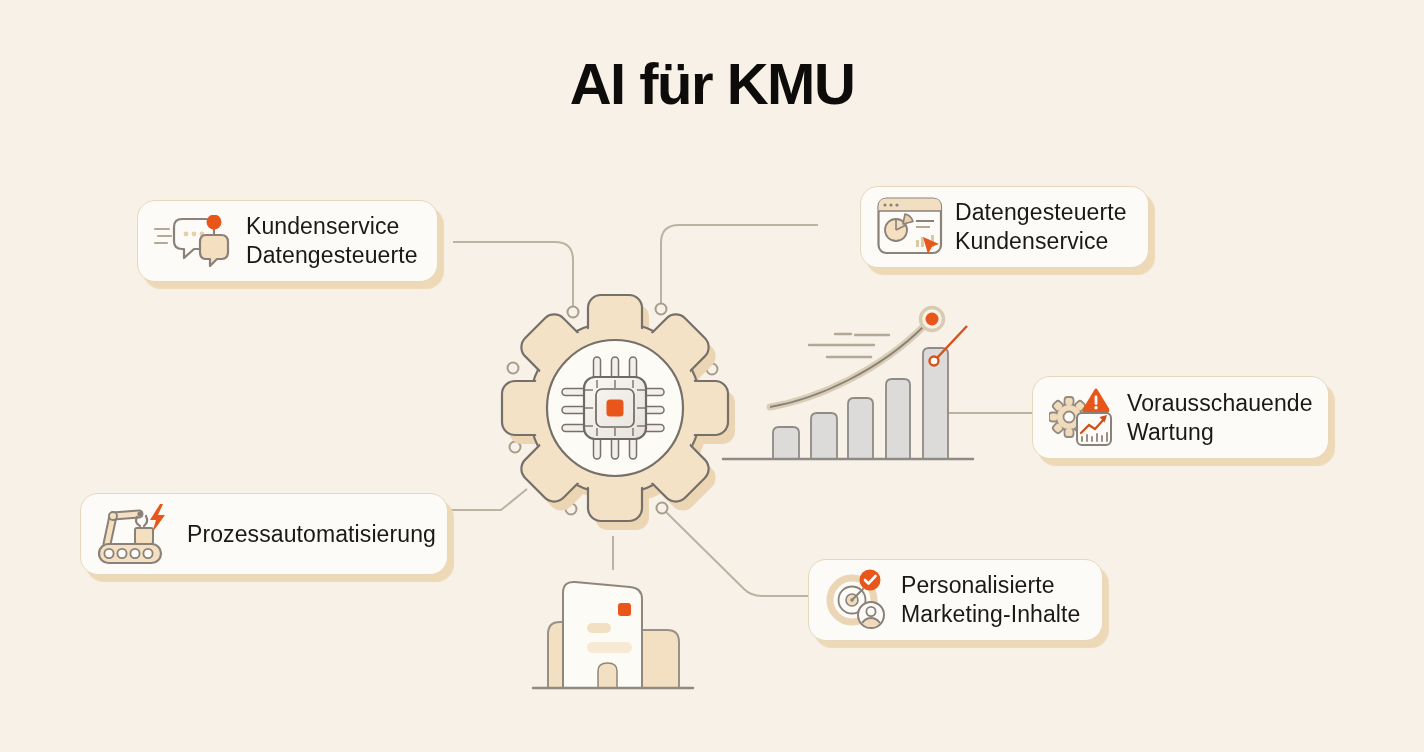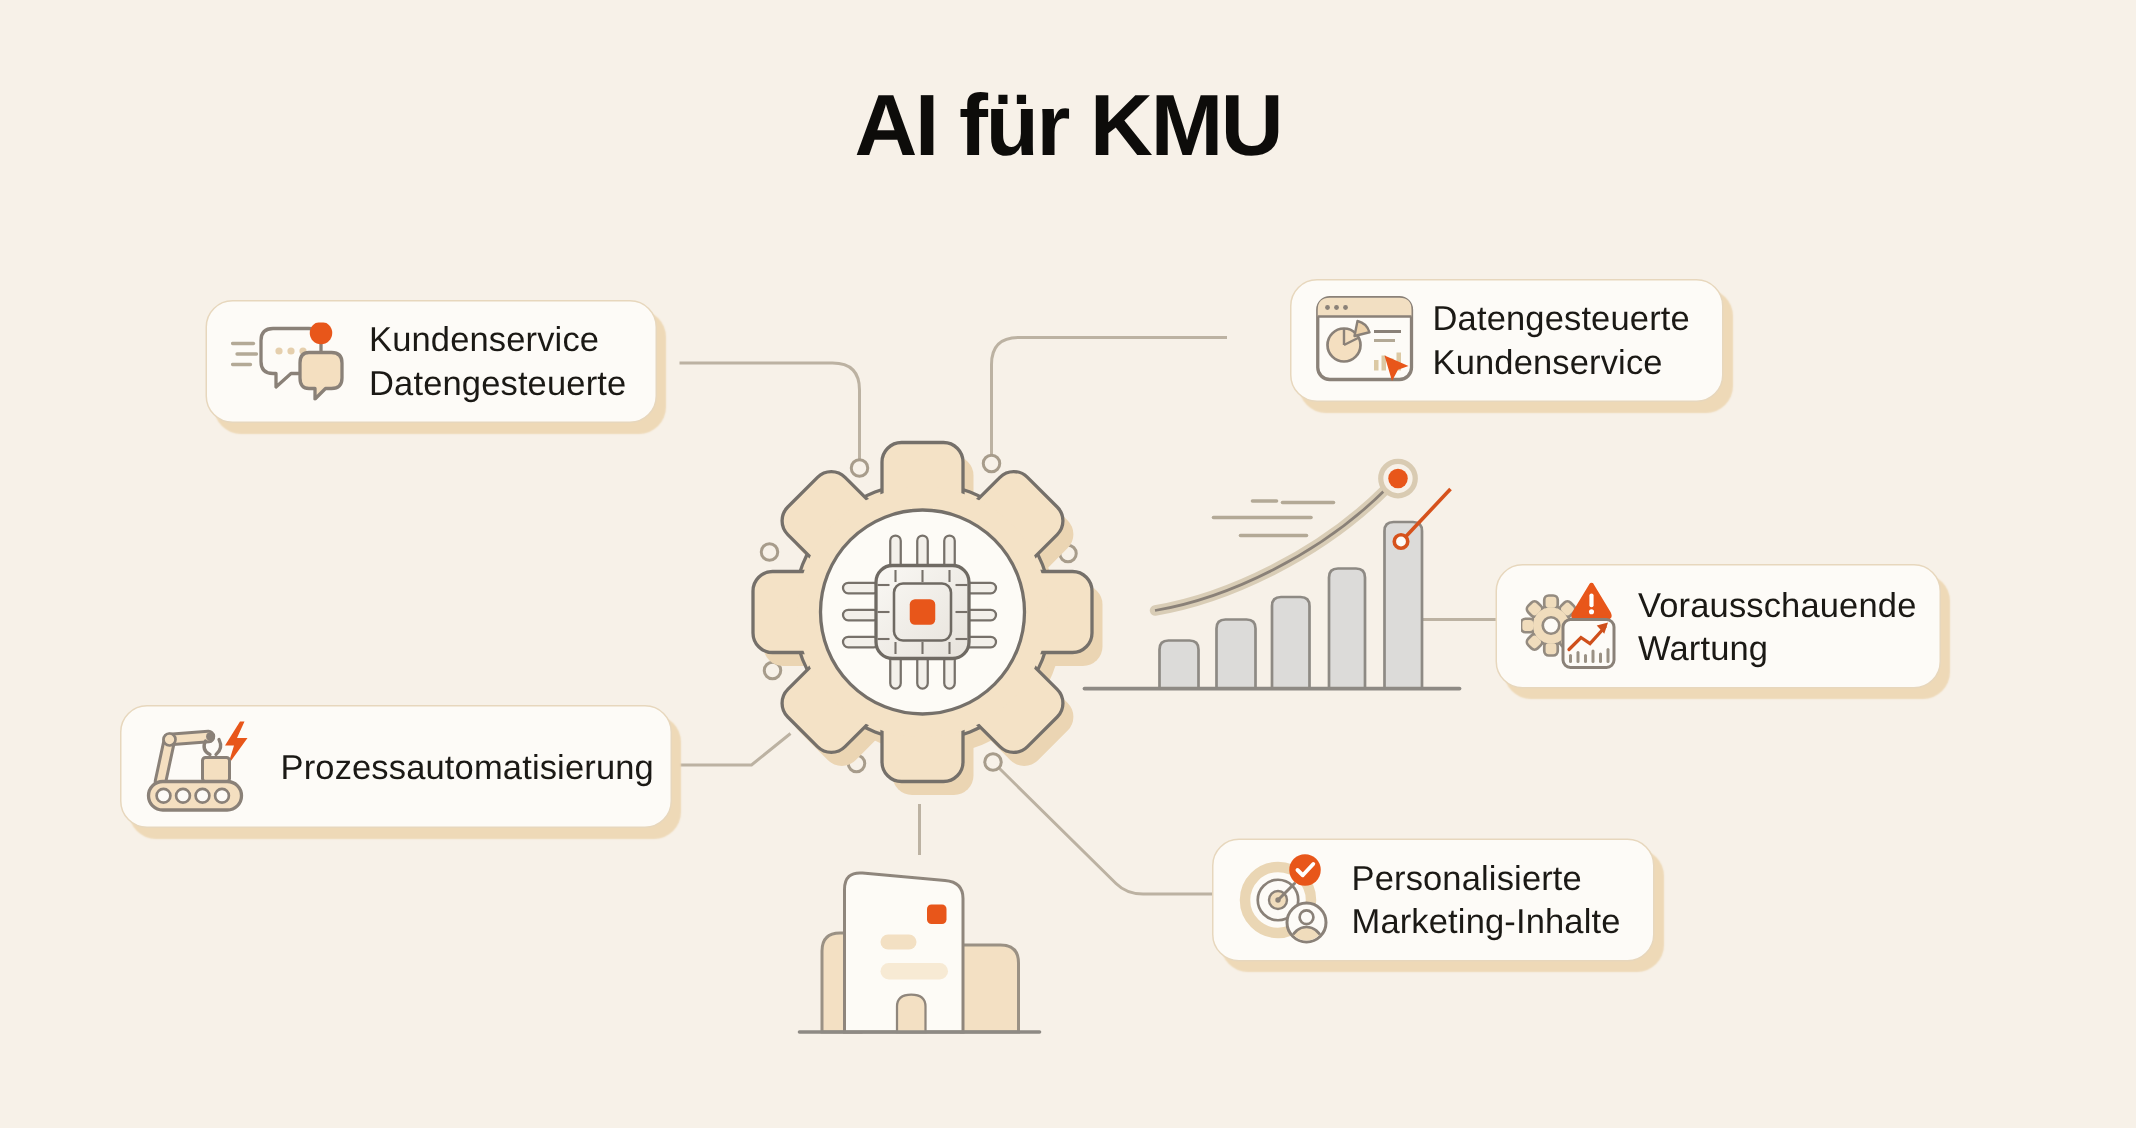--- a/index.html
+++ b/index.html
@@ -199,21 +199,21 @@
           <rect x="54" y="38" width="3" height="12"></rect>
       </g>
       <path d="M 46 40 L 62 47 L 55 49.5 L 51 57 Z" fill="#e8561a"></path>
     </svg>
     <div class="label">
       <span>Datengesteuerte</span>
       <span>Kundenservice</span>
     </div>
   </div>
 
-  <div class="card abs" style="left:997px;top:376px;width:297px;height:83px">
+  <div class="card abs" style="left:1032px;top:376px;width:297px;height:83px">
     <svg class="icon" width="66" height="62" viewBox="0 0 66 62">
       <g fill="#f0dcbc" stroke="#948b80" stroke-width="1.8">
         <circle cx="20" cy="30" r="13"></circle>
         <rect x="15.5" y="10" width="9" height="9" rx="3"></rect>
         <rect x="15.5" y="10" width="9" height="9" rx="3" transform="rotate(45 20 30)"></rect>
         <rect x="15.5" y="10" width="9" height="9" rx="3" transform="rotate(90 20 30)"></rect>
         <rect x="15.5" y="10" width="9" height="9" rx="3" transform="rotate(135 20 30)"></rect>
         <rect x="15.5" y="10" width="9" height="9" rx="3" transform="rotate(180 20 30)"></rect>
         <rect x="15.5" y="10" width="9" height="9" rx="3" transform="rotate(225 20 30)"></rect>
         <rect x="15.5" y="10" width="9" height="9" rx="3" transform="rotate(270 20 30)"></rect>
@@ -261,21 +261,21 @@
         <path d="M 34 60 Q 38 49 46 49 Q 54 49 58 60 Z" fill="#f0dcbc" stroke="#8a8178" stroke-width="1.8"></path>
       </g>
       <circle cx="46" cy="42.5" r="4.6" fill="#fdfbf7" stroke="#8a8178" stroke-width="1.8"></circle>
     </svg>
     <div class="label">
       <span>Personalisierte</span>
       <span>Marketing-Inhalte</span>
     </div>
   </div>
 
-  <div class="card abs" style="left:80px;top:470px;width:368px;height:82px">
+  <div class="card abs" style="left:80px;top:493px;width:368px;height:82px">
     <svg class="icon" width="78" height="62" viewBox="0 0 78 62">
       <path d="M 63 1 L 53 17 H 59 L 55 30 L 68 12 H 61 L 66 1 Z" fill="#e8561a"></path>
       <line x1="10" y1="41" x2="16" y2="13" stroke="#8a8178" stroke-width="9" stroke-linecap="round"></line>
       <line x1="10" y1="41" x2="16" y2="13" stroke="#f4dfc0" stroke-width="5" stroke-linecap="round"></line>
       <line x1="16" y1="13" x2="42" y2="11" stroke="#8a8178" stroke-width="9" stroke-linecap="round"></line>
       <line x1="16" y1="13" x2="42" y2="11" stroke="#f4dfc0" stroke-width="5" stroke-linecap="round"></line>
       <circle cx="16" cy="13" r="4" fill="#f4dfc0" stroke="#8a8178" stroke-width="1.8"></circle>
       <circle cx="43" cy="11" r="2.6" fill="#8a8178"></circle>
       <path d="M 40 14 Q 37 20 43 23" fill="none" stroke="#8a8178" stroke-width="2.2" stroke-linecap="round"></path>
       <path d="M 49 13 Q 52 19 47 23" fill="none" stroke="#8a8178" stroke-width="2.2" stroke-linecap="round"></path>

